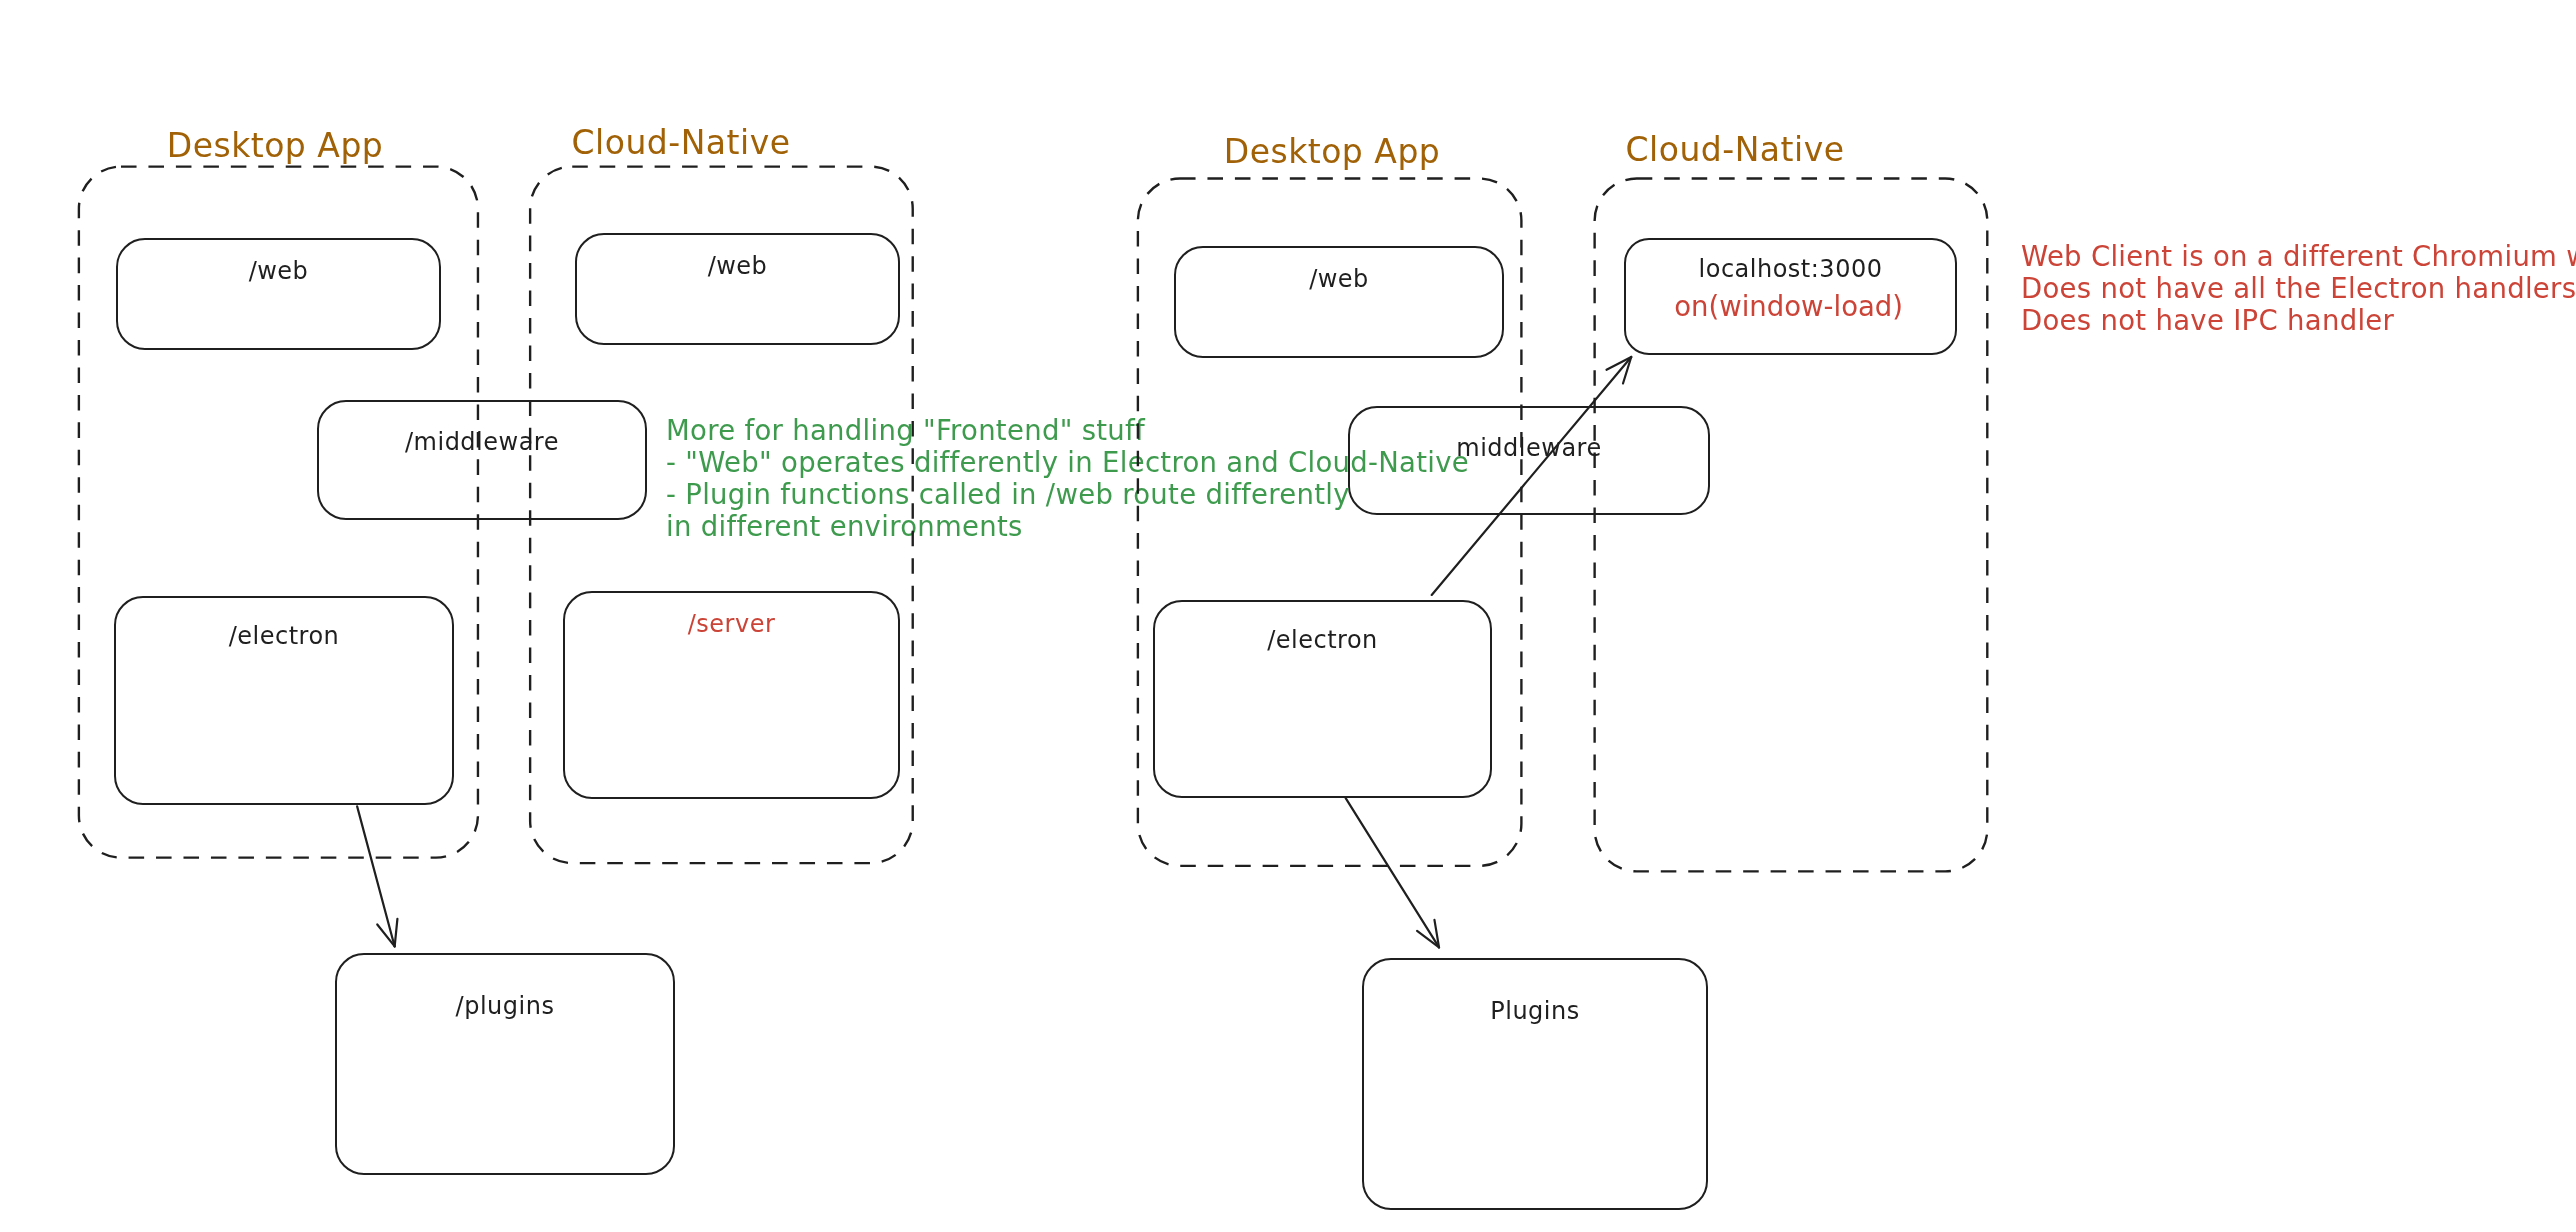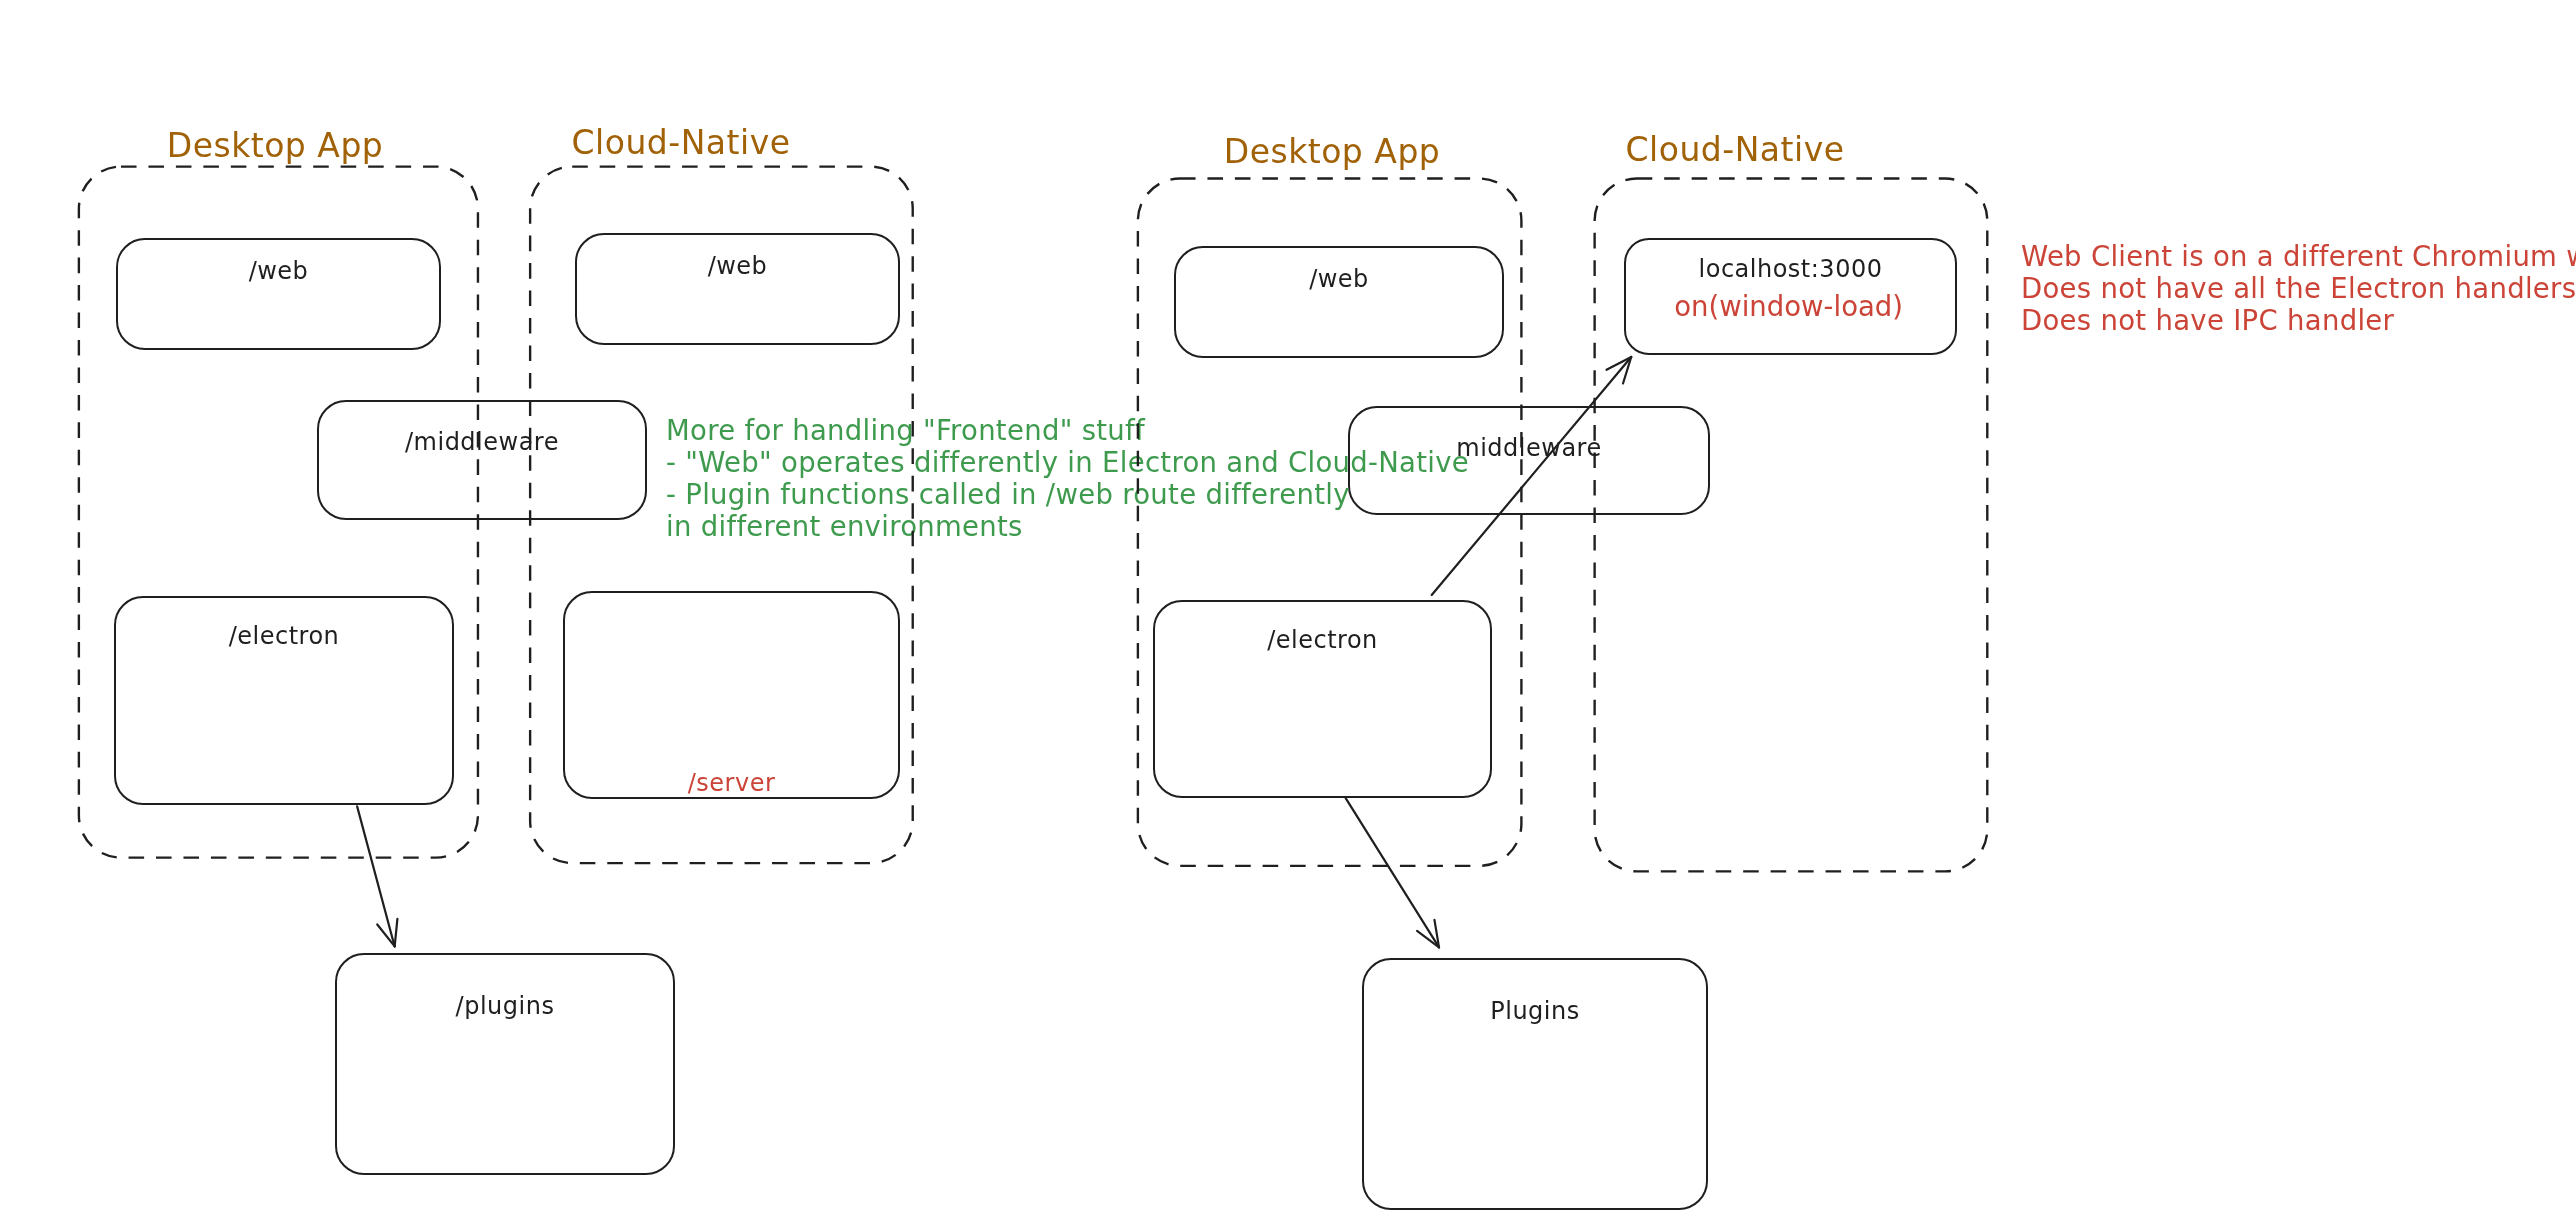--- a/index.html
+++ b/index.html
@@ -84,21 +84,21 @@
   </div>
 
   <div class="node" style="left:317px; top:400px; width:330px; height:120px;">
     <span class="node-label mt28">/middleware</span>
   </div>
 
   <div class="node" style="left:114px; top:596px; width:340px; height:209px;">
     <span class="node-label mt26">/electron</span>
   </div>
 
-  <div class="node" style="left:563px; top:591px; width:337px; height:208px;justify-content:flex-end;">
+  <div class="node" style="left:563px; top:591px; width:337px; height:208px;">
     <span class="node-label mt18 red-text">/server</span>
   </div>
 
   <div class="node" style="left:327px; top:953px; width:340px; height:222px;margin-left:8px;">
     <span class="node-label mt40">/plugins</span>
   </div>
 
   <div class="node" style="left:1174px; top:246px; width:330px; height:112px;">
     <span class="node-label mt18">/web</span>
   </div>

